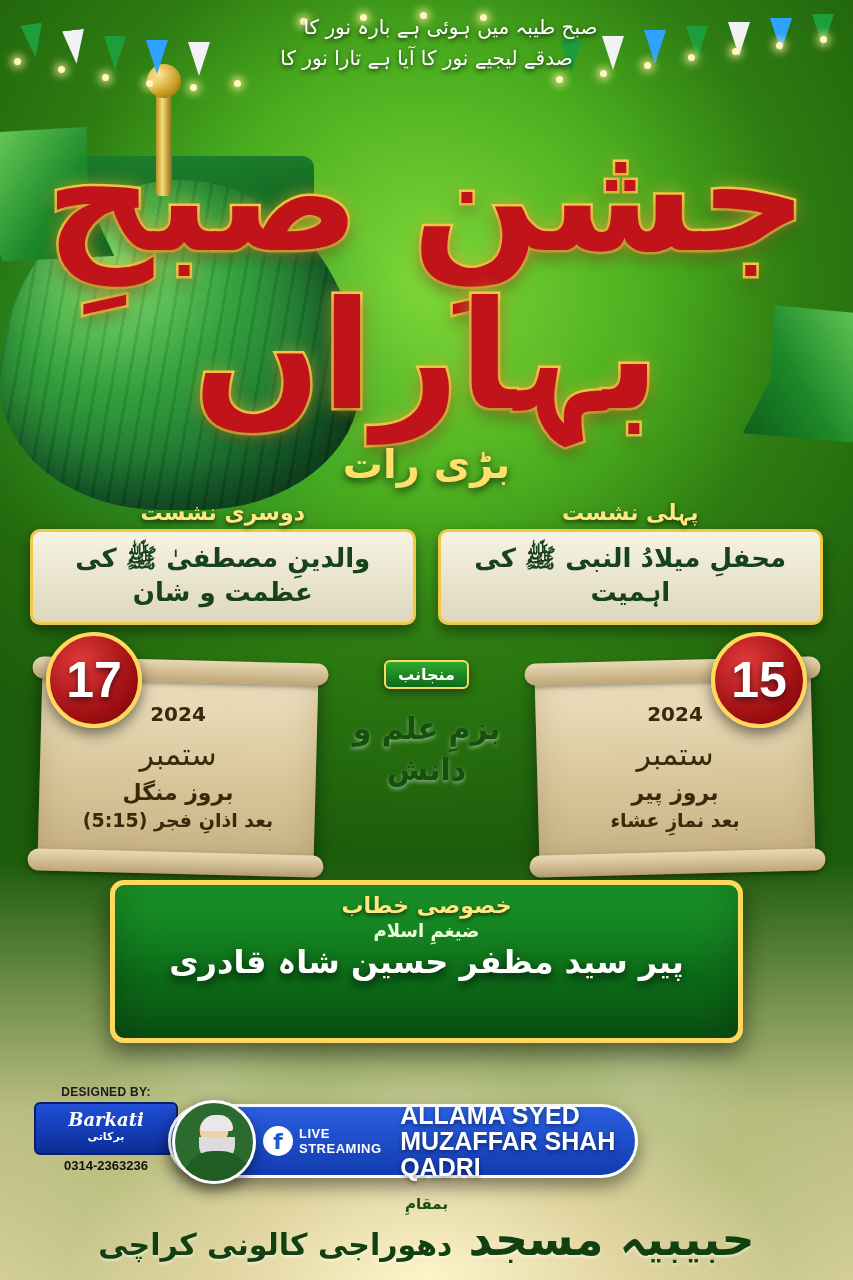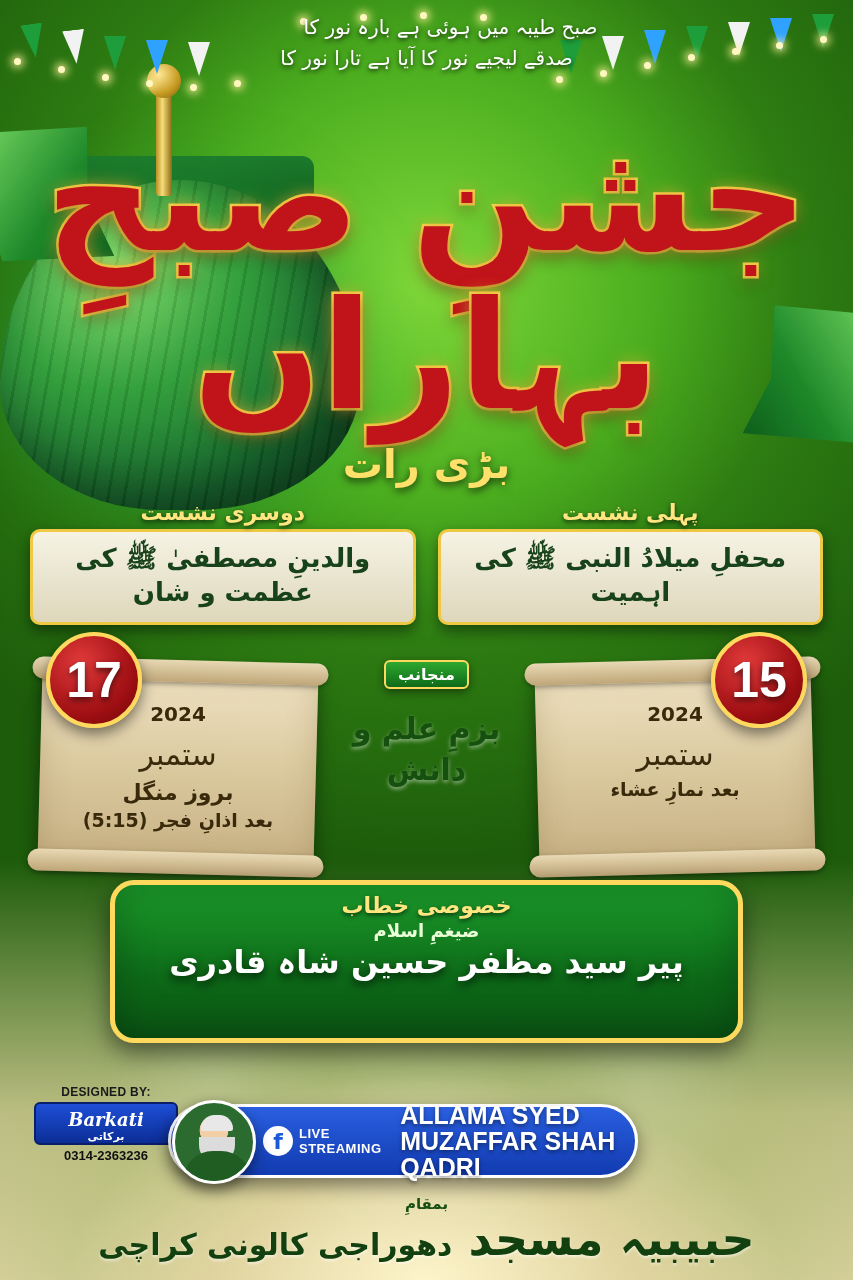--- a/index.html
+++ b/index.html
@@ -230,21 +230,21 @@
     color: #15500f;
     text-shadow: 0 2px 4px rgba(255,255,255,.5);
     line-height: 1.35;
   }
 
   
   .speaker-panel {
     position: absolute; left: 110px; right: 110px; top: 880px; height: 163px;
     background: linear-gradient(180deg,#1c9c2b,#0d6a18 60%,#0a5413);
     border: 5px solid #ffd85e;
-    border-radius: 24px;
+    border-radius: 14px;
     box-shadow: 0 10px 24px rgba(0,0,0,.5), inset 0 0 40px rgba(0,0,0,.25);
     text-align: center; direction: rtl; padding-top: 8px;
   }
   .speaker-panel .kh {
     font-family: "DejaVu Sans", sans-serif;
     font-size: 22px; font-weight: bold; color: #ffe680;
     text-shadow: 0 2px 4px rgba(0,0,0,.6);
   }
   .speaker-panel .ti {
     font-family: "DejaVu Sans", sans-serif;
@@ -263,21 +263,21 @@
     text-align: center;
   }
   .designer .dlabel {
     font-size: 12px; font-weight: bold; color: #1a1a1a; letter-spacing: .3px;
     font-family: "Liberation Sans", sans-serif;
   }
   .designer .brand {
     margin-top: 3px;
     background: linear-gradient(180deg,#1f4fd8,#0b2d95);
     border: 2px solid #0a1f6a; border-radius: 6px;
-    color: #fff; padding: 5px 4px 0;
+    color: #fff; padding: 5px 4px 10px;
     font-family: "DejaVu Serif", serif; font-style: italic;
     font-size: 18px; font-weight: bold;
   }
   .designer .brand small { display:block; font-size: 11px; font-style: normal; font-family:"DejaVu Sans",sans-serif;}
   .designer .phone {
     margin-top: 3px; font-size: 13px; font-weight: bold; color: #111;
     font-family: "Liberation Sans", sans-serif;
   }
 
   
@@ -421,20 +421,21 @@
     </div>
   </div>
 
   <div class="dates">
     <div class="scroll right">
       <div class="paper"></div>
       <div class="circle">15</div>
       <div class="txt">
         <div class="y">2024</div>
         <div class="m">ستمبر</div>
+        <div class="d">بروز پیر</div>
         <div class="t">بعد نمازِ عشاء</div>
       </div>
     </div>
 
     <div class="scroll left">
       <div class="paper"></div>
       <div class="circle">17</div>
       <div class="txt">
         <div class="y">2024</div>
         <div class="m">ستمبر</div>

